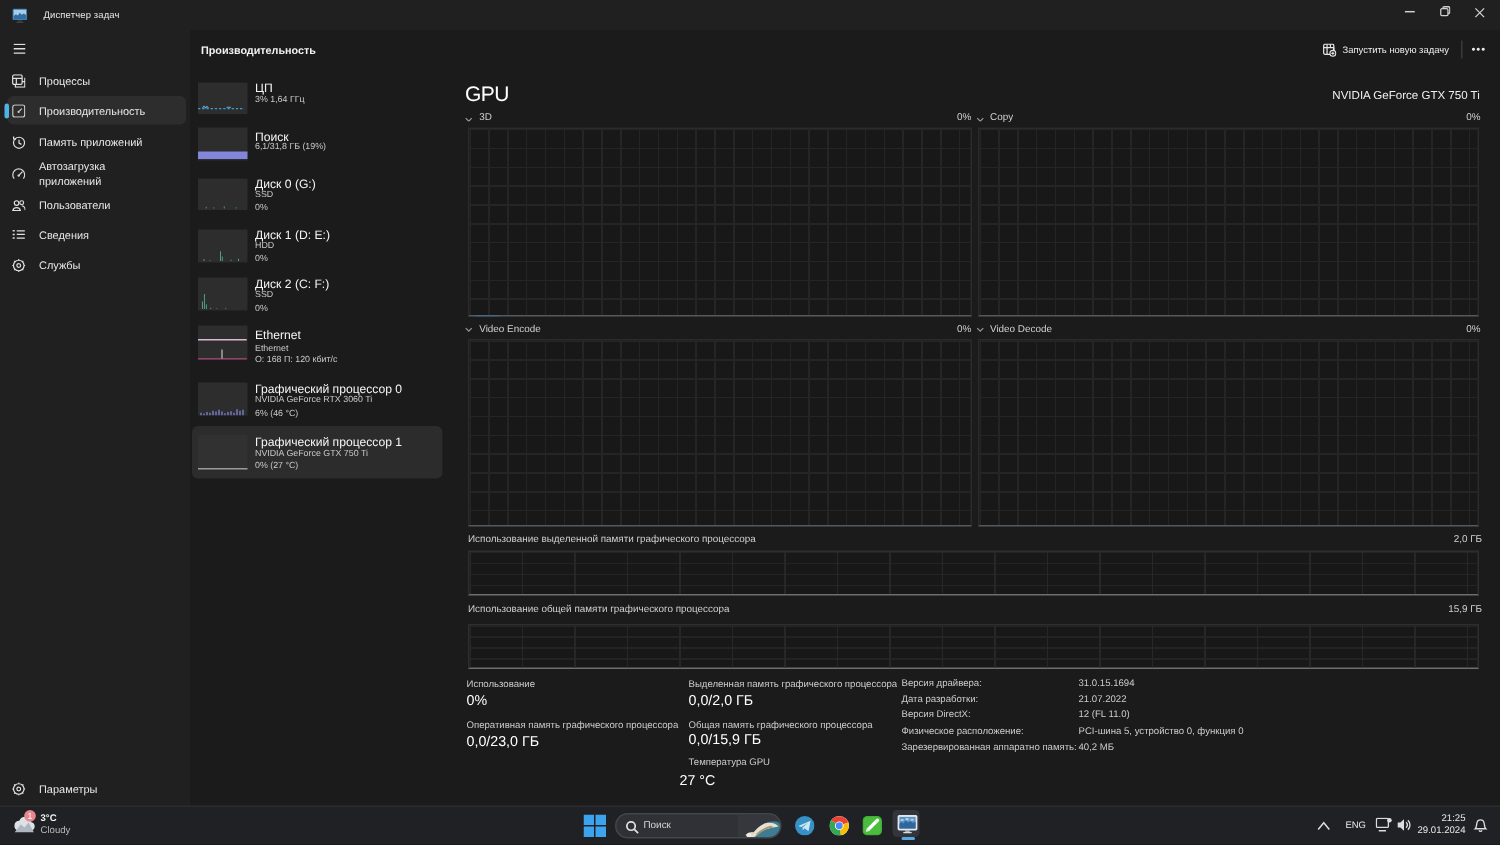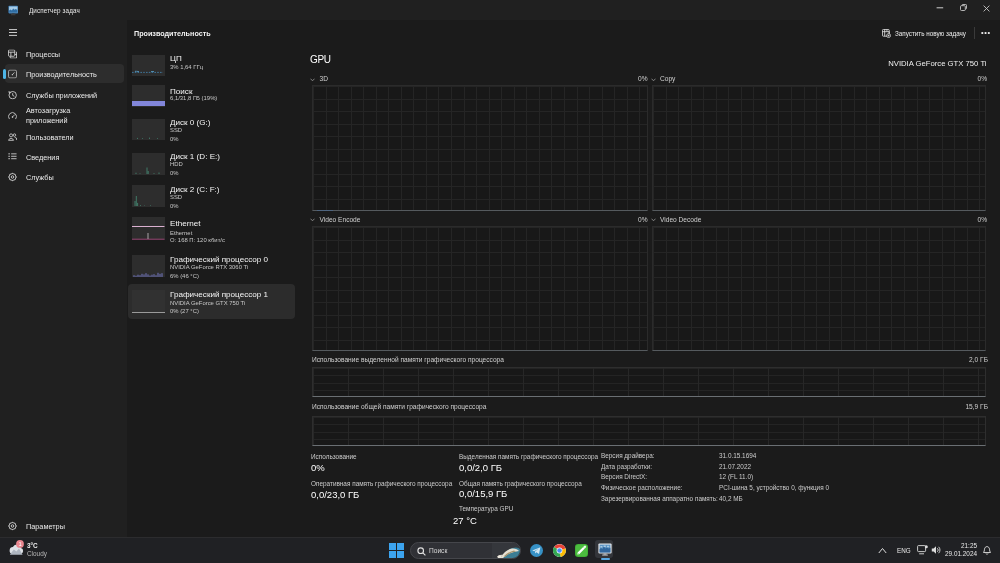--- a/index.html
+++ b/index.html
@@ -93,21 +93,21 @@
         <path d="M5.5 5.1 L7.2 3.2" stroke="#d6d6d6" stroke-width="0.8"></path>
       </svg>
       <span class="nav-txt">Производительность</span>
     </div>
   <div class="abs nav-item" style="top:84px">
       <svg class="nav-ico" viewBox="0 0 10 10">
         <circle cx="5.2" cy="5.2" r="4.1" fill="none" stroke="#e0e0e0" stroke-width="0.9"></circle>
         <path d="M5.2 3 V5.4 L7 6.4" stroke="#e0e0e0" stroke-width="0.9" fill="none"></path>
         <path d="M1.2 2.5 L1.2 0.6 M1.2 2.5 L3 2.5" stroke="#e0e0e0" stroke-width="0.9"></path>
       </svg>
-      <span class="nav-txt">Службы приложений</span>
+      <span class="nav-txt">Память приложений</span>
     </div>
   <div class="abs nav-item" style="top:101px;height:30px">
       <svg class="nav-ico" viewBox="0 0 10 10">
         <path d="M1.6 8.4 A4.4 4.4 0 1 1 8.4 8.4" fill="none" stroke="#d6d6d6" stroke-width="0.9"></path>
         <path d="M5 6 L7.7 3.3" stroke="#d6d6d6" stroke-width="0.9"></path>
         <circle cx="5" cy="6.2" r="0.9" fill="#d6d6d6"></circle>
       </svg>
       <span class="nav-txt" style="line-height:10px">Автозагрузка<br>приложений</span>
     </div>
   <div class="abs nav-item" style="top:126px">
@@ -218,21 +218,21 @@
   <div class="abs pi-t2" style="top:264.2px;">NVIDIA GeForce RTX 3060 Ti</div>
   <div class="abs pi-t2" style="top:272.6px;">6%  (46 °C)</div>
 
   <div class="abs pi-box" style="top:289.5px;height:23px;background:#313131;border-color:#3d3d3d;">
       <div style="position:absolute;left:0;bottom:0;width:100%;height:1px;background:#9a9a9a"></div>
     </div>
   <div class="abs pi-t1" style="top:290.4px;">Графический процессор 1</div>
   <div class="abs pi-t2" style="top:299.8px;">NVIDIA GeForce GTX 750 Ti</div>
   <div class="abs pi-t2" style="top:308px;">0%  (27 °C)</div>
 
-  <div class="abs" style="left:310px;top:54.2px;font-size:10px;letter-spacing:-0.4px;color:#fff;">GPU</div>
+  <div class="abs" style="left:310px;top:54.2px;font-size:14px;letter-spacing:-0.4px;color:#fff;">GPU</div>
   <div class="abs" style="right:13.5px;top:58.7px;font-size:7.7px;color:#f0f0f0;">NVIDIA GeForce GTX 750 Ti</div>
 
   <svg class="abs" style="left:310px;top:77.6px" width="5" height="3.5" viewBox="0 0 5 3.5">
       <path d="M0.5 0.7 L2.5 2.8 L4.5 0.7" fill="none" stroke="#9a9a9a" stroke-width="0.8"></path>
     </svg>
   <div class="abs chart-lbl" style="left:319.5px;top:75.2px;">3D</div>
   <div class="abs chart-pct" style="right:352.5px;top:75.2px;">0%</div>
   <svg class="abs" style="left:651px;top:77.6px" width="5" height="3.5" viewBox="0 0 5 3.5">
       <path d="M0.5 0.7 L2.5 2.8 L4.5 0.7" fill="none" stroke="#9a9a9a" stroke-width="0.8"></path>
     </svg>

